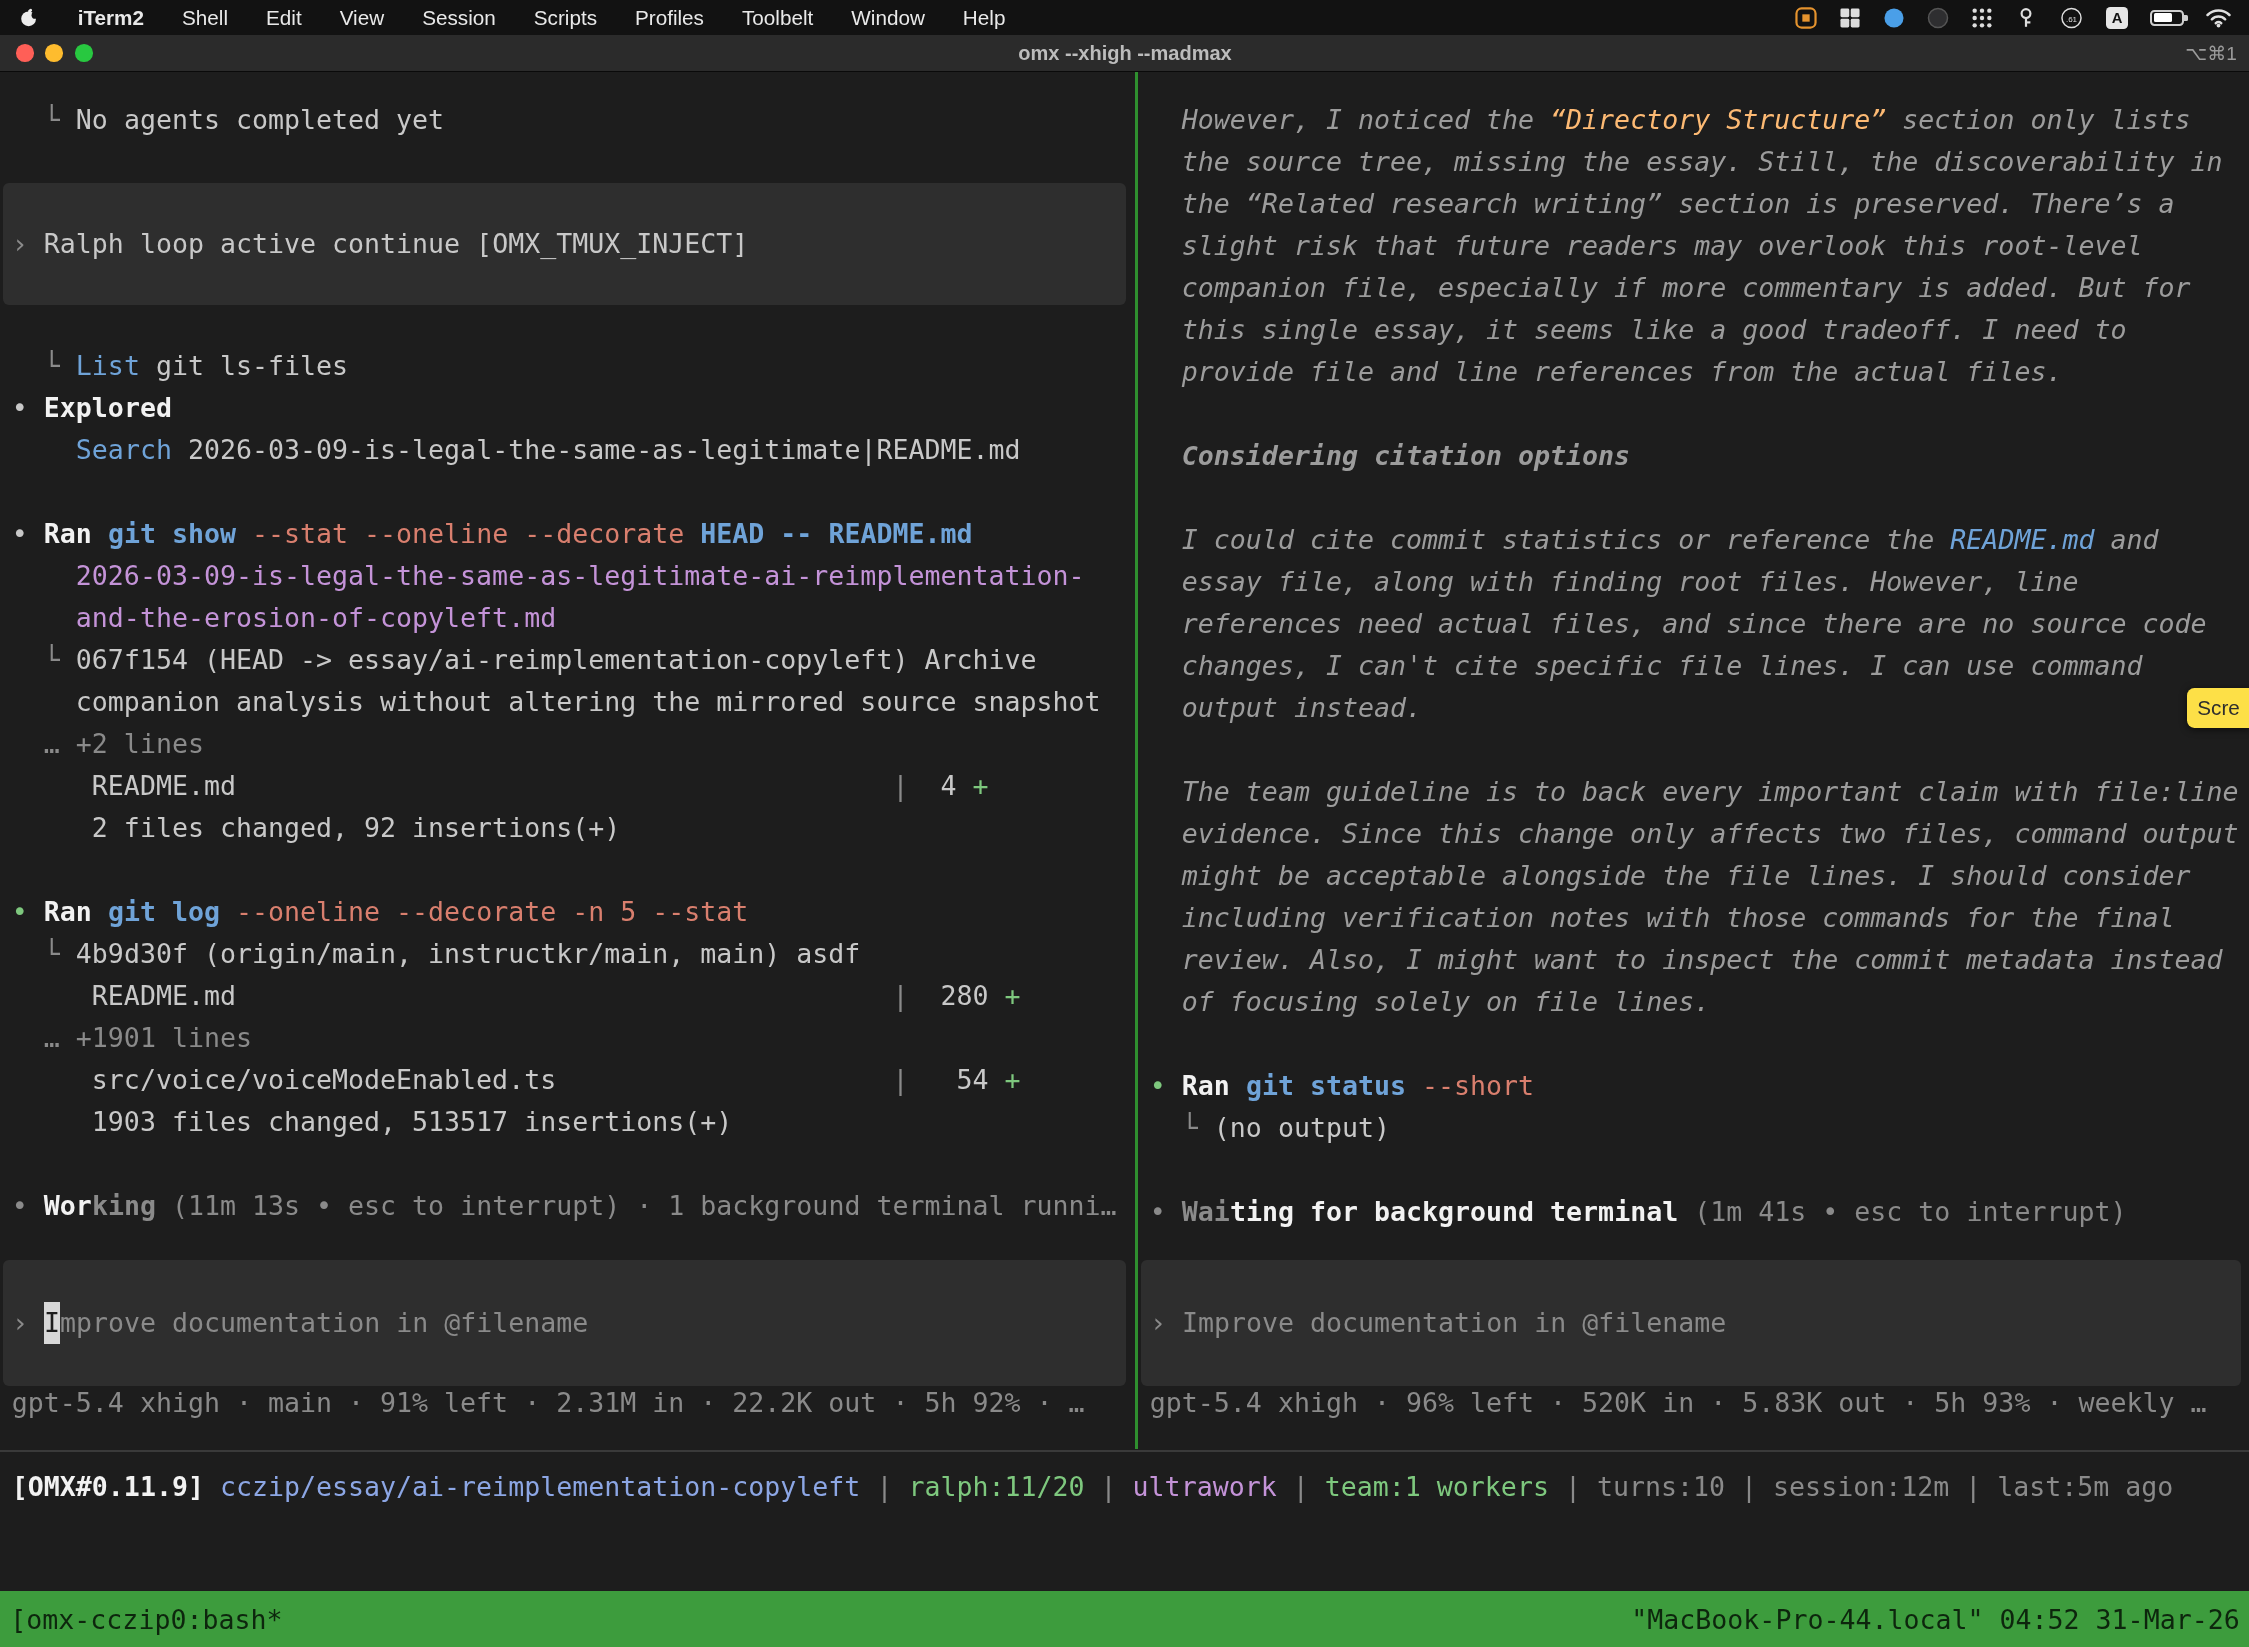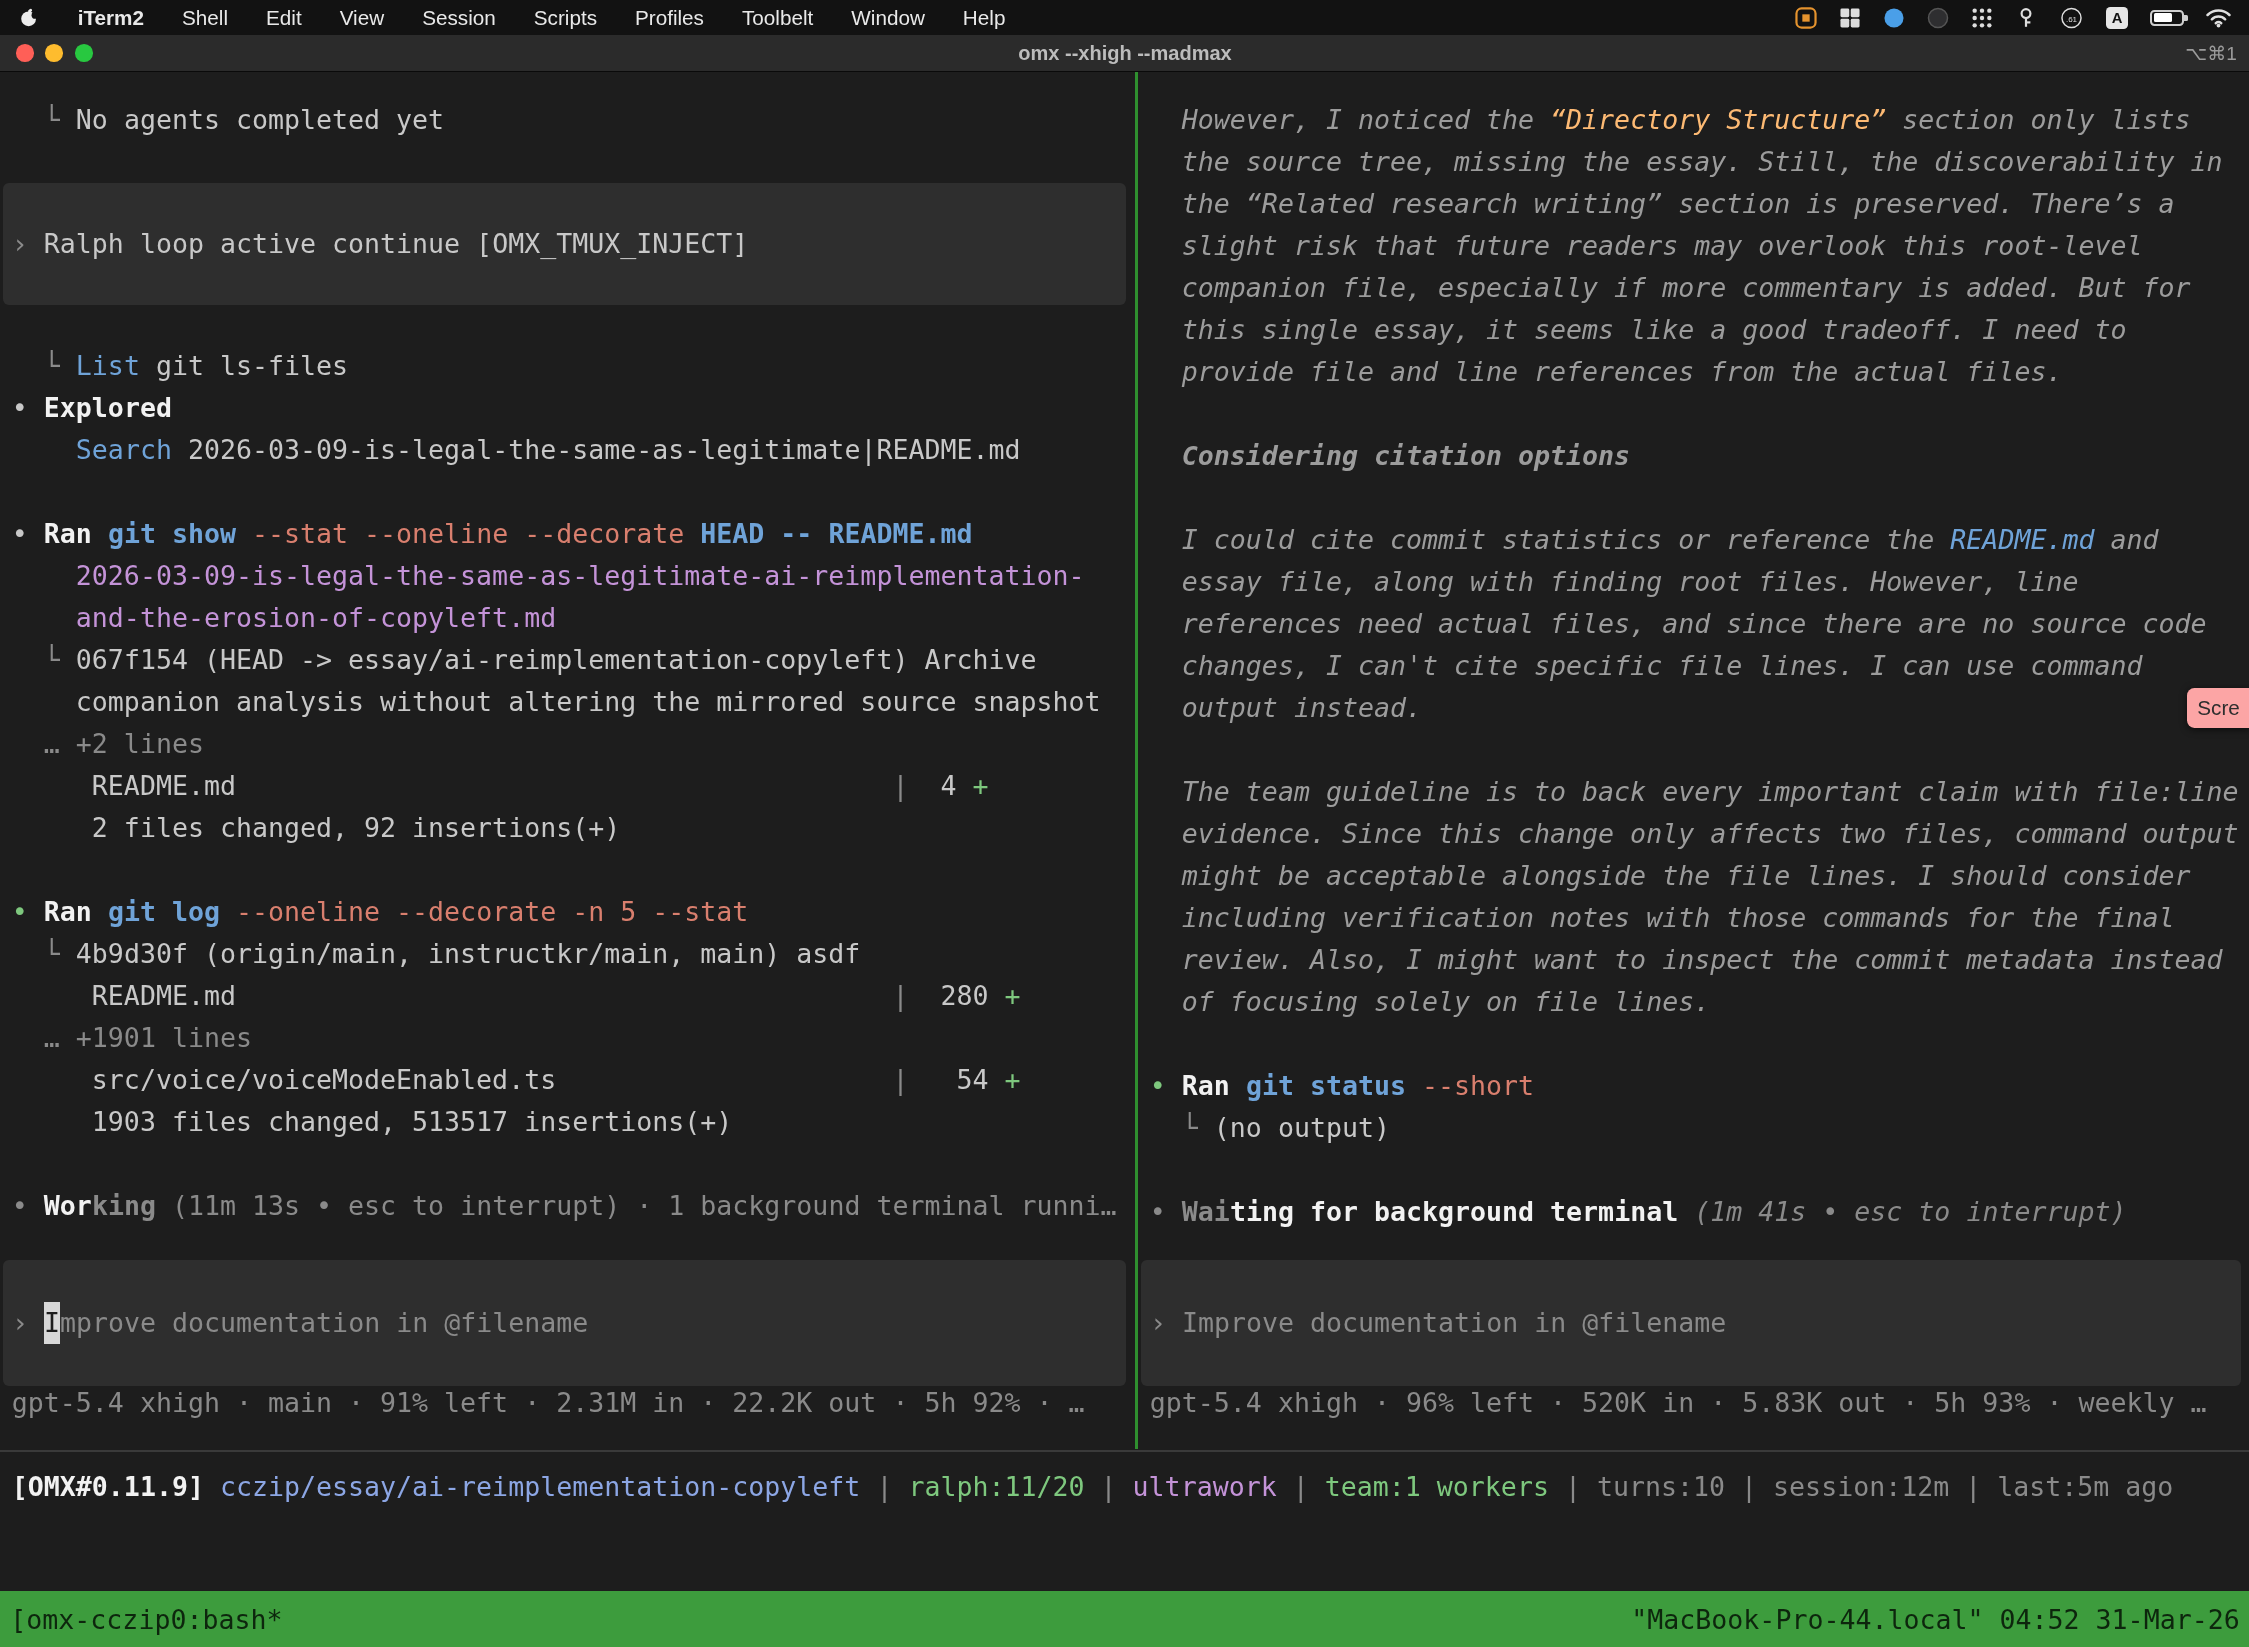--- a/index.html
+++ b/index.html
@@ -44,21 +44,21 @@
              border-radius:5.9px;display:flex;align-items:center;padding-left:8.9px;white-space:pre}
   .status-line{position:absolute;left:11.8px;top:1310px;height:42px;white-space:pre}
 
   .hr{position:absolute;top:1450px;left:0;width:2250px;height:1.5px;background:#3a3a3a}
   .omx-bar{position:absolute;top:1466px;left:11.8px;height:42px;font-size:26.6px;line-height:42px;white-space:pre}
 
   .tmux-bar{position:absolute;top:1591px;left:0;width:2250px;height:56px;background:#3d9c3d;color:#0d260d;
             display:flex;justify-content:space-between;align-items:center;padding:0 10.3px;
             font-size:26.6px;white-space:pre}
 
-  .scre-tab{position:absolute;top:688px;right:0;width:63px;height:40px;background:#fca5a5;color:#2e2e2e;
+  .scre-tab{position:absolute;top:688px;right:0;width:63px;height:40px;background:#fde047;color:#2e2e2e;
             border-radius:7.4px 0 0 7.4px;display:flex;align-items:center;padding-left:10.3px;
             font-family:"Liberation Sans",sans-serif;font-size:20.7px;z-index:40;
             box-shadow:0 1.5px 7.4px rgba(0,0,0,.55)}
 </style>
 </head>
 <body>
 
 <div class="screen">
 
   <div class="menubar">
@@ -220,21 +220,21 @@
           <div class="tl"><span style="color: rgb(156, 156, 156); font-style: italic;">  The team guideline is to back every important claim with file:line</span></div>
           <div class="tl"><span style="color: rgb(156, 156, 156); font-style: italic;">  evidence. Since this change only affects two files, command output</span></div>
           <div class="tl"><span style="color: rgb(156, 156, 156); font-style: italic;">  might be acceptable alongside the file lines. I should consider</span></div>
           <div class="tl"><span style="color: rgb(156, 156, 156); font-style: italic;">  including verification notes with those commands for the final</span></div>
           <div class="tl"><span style="color: rgb(156, 156, 156); font-style: italic;">  review. Also, I might want to inspect the commit metadata instead</span></div>
           <div class="tl"><span style="color: rgb(156, 156, 156); font-style: italic;">  of focusing solely on file lines.</span></div>
           <div class="tl">&nbsp;</div>
           <div class="tl"><span style="color: rgb(126, 200, 126);">• </span><span style="color: rgb(242, 242, 242); font-weight: bold;">Ran </span><span style="color: rgb(111, 163, 216); font-weight: bold;">git status </span><span style="color: rgb(217, 127, 110);">--short</span></div>
           <div class="tl"><span style="color: rgb(138, 138, 138);">  └ </span><span style="color: rgb(200, 200, 200);">(no output)</span></div>
           <div class="tl">&nbsp;</div>
-          <div class="tl"><span style="color: rgb(138, 138, 138);">• </span><span style="color: rgb(138, 138, 138); font-weight: bold;">Wai</span><span style="color: rgb(242, 242, 242); font-weight: bold;">ting for background terminal </span><span style="color: rgb(138, 138, 138); font-style: italic;">(1m 41s • esc to interrupt)</span></div>
+          <div class="tl"><span style="color: rgb(138, 138, 138);">• </span><span style="color: rgb(138, 138, 138); font-weight: bold;">Wai</span><span style="color: rgb(242, 242, 242); font-weight: bold;">ting for background terminal </span><span style="color: rgb(138, 138, 138);">(1m 41s • esc to interrupt)</span></div>
         </div>
       <div class="input-box"><span style="color: rgb(138, 138, 138);">› </span><span style="color: rgb(138, 138, 138);">Improve documentation in @filename</span></div>
       <div class="status-line"><span style="color: rgb(138, 138, 138);">gpt-5.4 xhigh · 96% left · 520K in · 5.83K out · 5h 93% · weekly …</span></div>
     </div>
 
   </div>
 
   <div class="hr"></div>
 
   <div class="omx-bar"><div class="tl"><span style="color: rgb(242, 242, 242); font-weight: bold;">[OMX#0.11.9] </span><span style="color: rgb(140, 166, 228);">cczip/essay/ai-reimplementation-copyleft</span><span style="color: rgb(138, 138, 138);"> | </span><span style="color: rgb(126, 200, 126);">ralph:11/20</span><span style="color: rgb(138, 138, 138);"> | </span><span style="color: rgb(196, 147, 216);">ultrawork</span><span style="color: rgb(138, 138, 138);"> | </span><span style="color: rgb(126, 200, 126);">team:1 workers</span><span style="color: rgb(138, 138, 138);"> | </span><span style="color: rgb(138, 138, 138);">turns:10</span><span style="color: rgb(138, 138, 138);"> | </span><span style="color: rgb(138, 138, 138);">session:12m</span><span style="color: rgb(138, 138, 138);"> | </span><span style="color: rgb(138, 138, 138);">last:5m ago</span></div></div>

